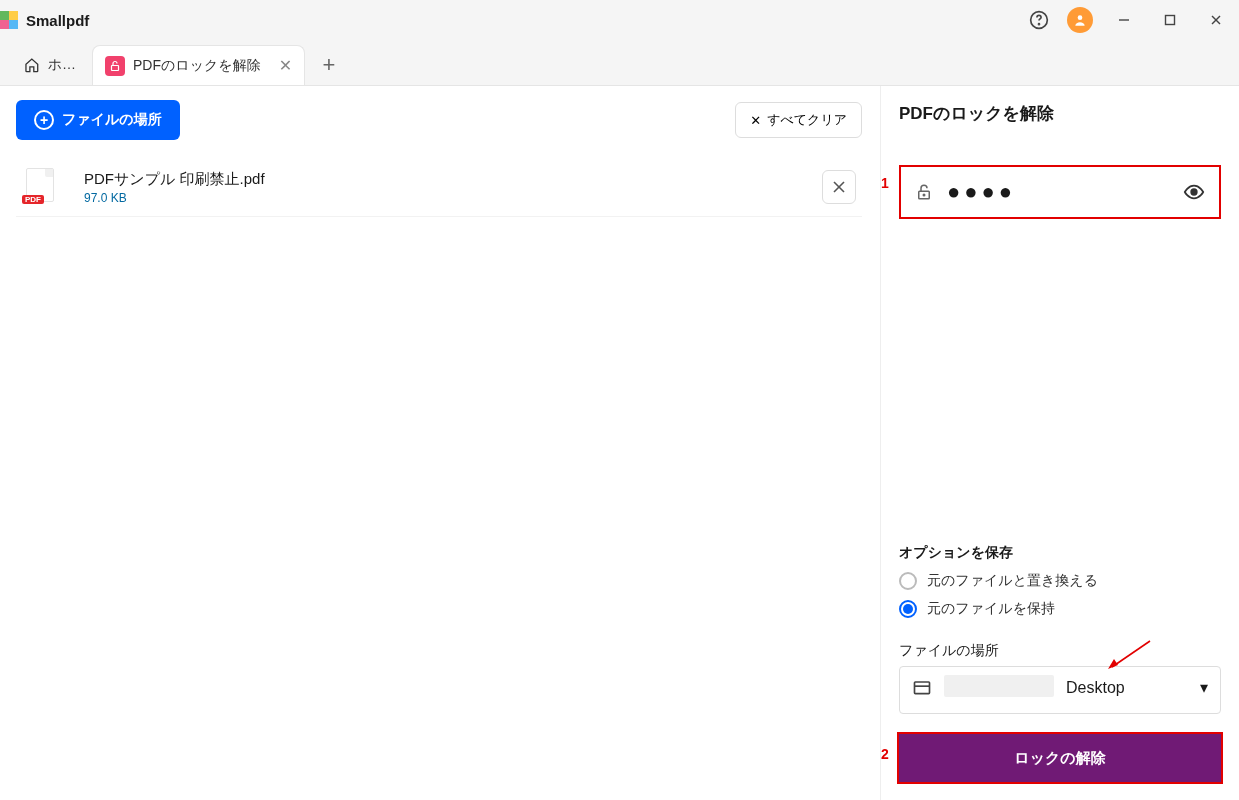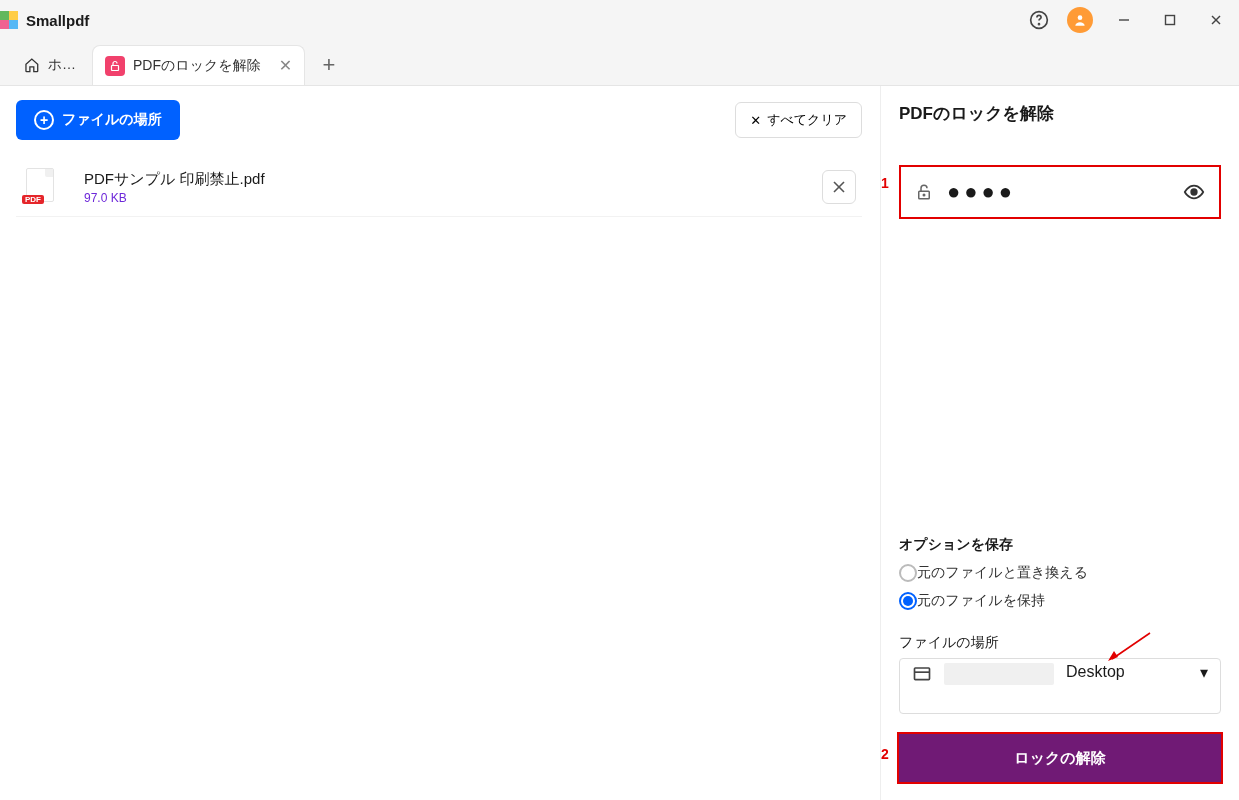--- a/index.html
+++ b/index.html
@@ -71,41 +71,41 @@
     margin-left:auto; background:#fff; border:1px solid #ddd; border-radius:6px;
     height:36px; padding:0 14px; font-size:13px; display:flex; align-items:center; gap:6px; cursor:pointer;
   }
   .filelist { padding:4px 18px 0 16px; }
   .filerow { display:flex; align-items:center; padding:10px 6px; border-bottom:1px solid #f2f2f2; }
   .fileicon { width:38px; height:38px; position:relative; margin-right:24px; }
   .fileicon .page { width:28px; height:34px; background:#fff; border:1px solid #e3e3e3; border-radius:2px; position:absolute; top:0; left:4px;}
   .fileicon .page::after{content:"";position:absolute;top:0;right:0;width:8px;height:8px;background:#f0f0f0;border-bottom-left-radius:2px;}
   .fileicon .badge { position:absolute; left:0; bottom:2px; background:#e5252a; color:#fff; font-size:8px; font-weight:700; padding:0 3px; border-radius:2px;}
   .fname { font-size:15px; }
-  .fsize { font-size:12px; color:#6d28d9; margin-top:2px;}
+  .fsize { font-size:12px; color:#0369a1; margin-top:2px;}
   .frow-close { margin-left:auto; width:34px;height:34px;border:1px solid #ddd;border-radius:6px;display:flex;align-items:center;justify-content:center;cursor:pointer;color:#555;}
   
   .right { width:358px; display:flex; flex-direction:column; padding:16px 18px 18px; }
   .panel-title { font-size:17px; font-weight:700; margin-bottom:40px;}
   .label { font-size:13px; color:#333; margin-bottom:6px;}
   .pw-wrap{ position:relative;}
   .ann-num { position:absolute; left:-18px; top:10px; color:#e20000; font-weight:700; font-size:14px;}
   .pw-box {
     border:2px solid #e20000; height:54px; display:flex; align-items:center; padding:0 14px; gap:14px;
   }
   .pw-dots { font-size:22px; letter-spacing:4px; }
   .eye { margin-left:auto; color:#333; cursor:pointer;}
   .spacer { flex:1; }
   .sec-title { font-size:14px; font-weight:600; margin-bottom:10px;}
-  .radio-row { display:flex; align-items:flex-end; font-size:14px; color:#333; margin-bottom:10px; cursor:pointer;}
+  .radio-row { display:flex; align-items:flex-end; gap:10px; font-size:14px; color:#333; margin-bottom:10px; cursor:pointer;}
   .radio { width:18px;height:18px;border:2px solid #bbb;border-radius:50%;display:flex;align-items:center;justify-content:center;}
   .radio.checked { border-color:#0061ff;}
   .radio.checked::after{content:"";width:10px;height:10px;border-radius:50%;background:#0061ff;}
   .loc-label { font-size:14px; margin:14px 0 6px;font-family:Liberation Mono, monospace; }
-  .loc-box { border:1px solid #ddd; border-radius:4px; height:56px; display:flex; align-items:flex-start; padding:4px 12px; gap:12px; position:relative;}
+  .loc-box { border:1px solid #ddd; border-radius:4px; height:48px; display:flex; align-items:flex-end; padding:16px 12px; gap:12px; position:relative;}
   .loc-redact { width:110px; height:22px; background:#f0f0f0; border-radius:2px;}
   .loc-caret { margin-left:auto; }
   .arrow-ann { position:absolute; right:68px; top:-28px; color:#e20000; }
   .unlock-wrap{ position:relative; margin-top:20px;}
   .unlockbtn {
     width:100%; height:48px; background:#701a75; color:#fff; border:none; font-size:15px; font-weight:600; cursor:pointer;
   }
   .unlock-border{ position:absolute; inset:-2px; border:2px solid #e20000; pointer-events:none;}
   svg { display:block; }
 </style>

